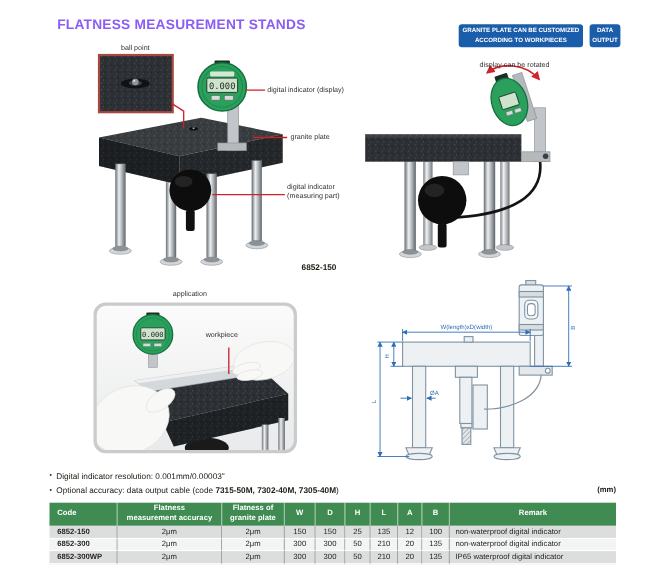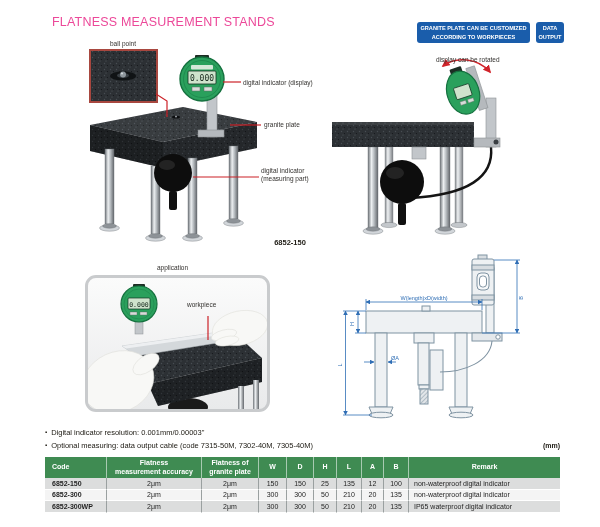--- a/index.html
+++ b/index.html
@@ -1,32 +1,32 @@
 <!DOCTYPE html>
 <html><head>
 <meta charset="utf-8">
 <style>
   html,body{margin:0;padding:0;background:#fff;}
   .page{position:relative;width:600px;height:527px;background:#fff;overflow:hidden;
         font-family:"Liberation Sans","DejaVu Sans",sans-serif;color:#2a2824;}
   .abs{position:absolute;}
-  .title{left:52px;top:15px;font-size:12.5px;font-weight:normal;color:#ec4899;letter-spacing:.2px;}
+  .title{left:52px;top:15px;font-size:12.5px;font-weight:bold;color:#8b5cf6;letter-spacing:.2px;}
   .badge{background:#1a5dab;color:#fff;font-weight:bold;font-size:5.6px;line-height:1.55;
          text-align:center;border-radius:3px;white-space:pre-line;display:flex;align-items:center;justify-content:center;}
   .badge-granite{left:417px;top:22px;width:113px;height:21px;}
   .badge-data{left:536px;top:22px;width:28px;height:21px;}
   .co{font-size:6.5px;color:#33312e;line-height:1.25;white-space:pre-line;}
   .co-center{text-align:center;}
   .model{font-size:7.5px;font-weight:bold;color:#232019;text-align:center;}
   .photo{left:85px;top:275px;width:185px;height:137px;border:3px solid #c9cbcd;border-radius:11px;
          background:linear-gradient(#fbfbfb,#e9eaeb);box-sizing:border-box;overflow:hidden;}
   .notes{font-size:7.5px;color:#232019;}
   .note-line{position:absolute;left:45px;white-space:nowrap;}
   .bullet{font-size:6px;vertical-align:1px;margin-right:4px;}
-  .bold{font-weight:normal;}
+  .bold{font-weight:bold;}
   .unit{left:520px;top:442px;width:40px;text-align:right;font-size:7px;font-weight:bold;color:#232019;}
   table.spec{left:45px;top:457px;width:515px;border-collapse:separate;border-spacing:0;table-layout:fixed;position:absolute;}
   table.spec th{background:#3f8b52;color:#fff;font-size:7px;font-weight:bold;line-height:1.18;
         padding:2px 1px;text-align:center;vertical-align:middle;white-space:pre-line;
         border-right:1px solid rgba(255,255,255,.55);height:17px;}
   table.spec th.h-code{text-align:left;padding-left:7px;}
   table.spec th:last-child{border-right:none;}
   table.spec td{font-size:7px;color:#1f1f1f;text-align:center;height:10.5px;padding:0 2px;
         border-right:1px solid #9aa0a0;border-bottom:1px solid #fff;line-height:1;}
   table.spec td:last-child{border-right:none;}
@@ -310,21 +310,21 @@
       <text x="18" y="70" text-anchor="middle" transform="rotate(-90 18 70)">H</text>
       <text x="5.5" y="111" text-anchor="middle" transform="rotate(-90 5.5 111)">L</text>
       <text x="55" y="105.5">ØA</text>
     </g>
   </svg>
 
   <div class="note-line notes" style="top:428px;">
     <span class="bullet">▪</span><span>Digital indicator resolution: 0.001mm/0.00003"</span>
   </div>
   <div class="note-line notes" style="top:441px;">
-    <span class="bullet">▪</span><span>Optional measuring: data output cable (code </span><span class="bold">7315-50M, 7302-40M, 7305-40M</span><span>)</span>
+    <span class="bullet">▪</span><span>Optional accuracy: data output cable (code </span><span class="bold">7315-50M, 7302-40M, 7305-40M</span><span>)</span>
   </div>
   <div class="abs unit">(mm)</div>
 
   <table class="spec">
     <colgroup>
       <col style="width:62px">
         <col style="width:95px">
         <col style="width:57px">
         <col style="width:28px">
       <col style="width:27px">

